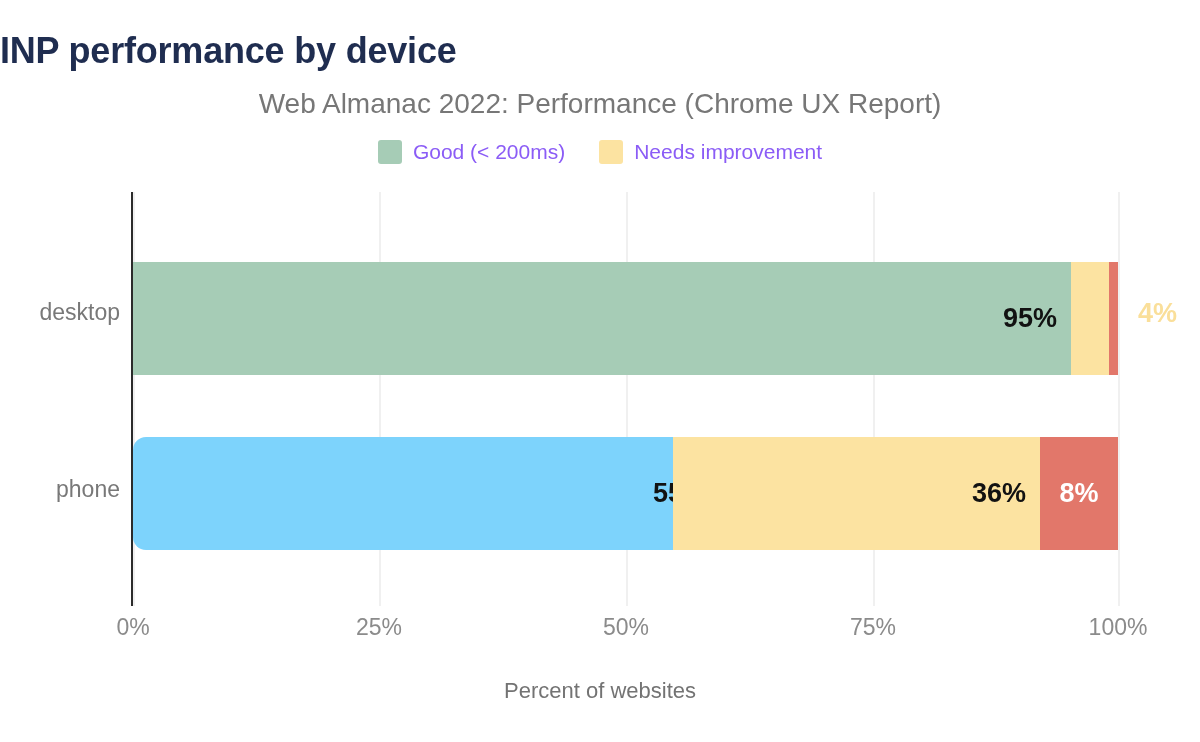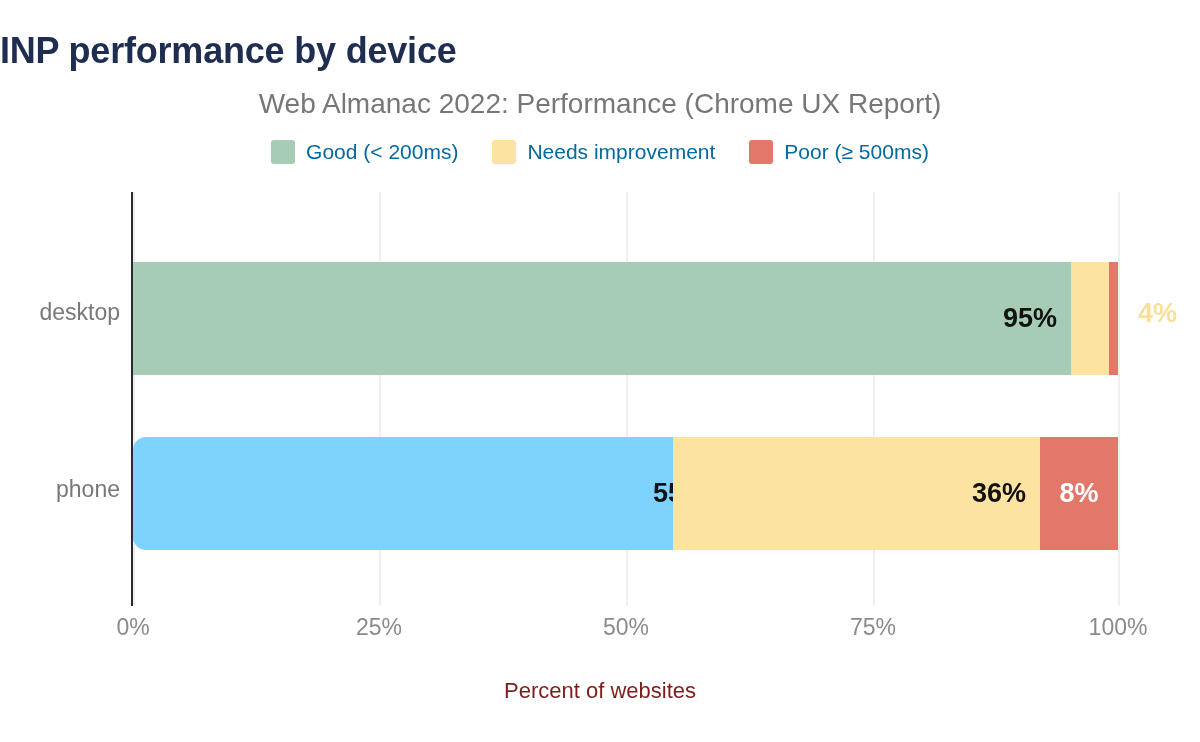--- a/index.html
+++ b/index.html
@@ -54,21 +54,21 @@
     gap: 11px;
   }
   .legend-swatch {
     width: 24px;
     height: 24px;
     border-radius: 3px;
     display: block;
   }
   .legend-label {
     font-size: 21px;
-    color: #0369a1;
+    color: #8b5cf6;
     white-space: nowrap;
   }
 
   
   #plot-area {
     position: absolute;
     left: 133px;
     top: 192px;
     width: 987px;   
     height: 414px;
@@ -138,21 +138,21 @@
     transform: translateX(-50%);
     white-space: nowrap;
   }
   #x-axis-title {
     position: absolute;
     top: 678px;
     left: 0;
     width: 1200px;
     text-align: center;
     font-size: 22px;
-    color: #7f1d1d;
+    color: #737373;
   }
 </style>
 </head>
 <body>
 
 <div id="chart-title">INP performance by device</div>
 
 <div id="chart-subtitle">Web Almanac 2022: Performance (Chrome UX Report)</div>
 
 <div id="chart-legend">
@@ -160,24 +160,20 @@
   <div class="legend-item">
     <span class="legend-swatch" style="background: rgb(166, 204, 182);"></span>
     <span class="legend-label">Good (&lt; 200ms)</span>
   </div>
 
   <div class="legend-item">
     <span class="legend-swatch" style="background: rgb(252, 227, 161);"></span>
     <span class="legend-label">Needs improvement</span>
   </div>
 
-  <div class="legend-item">
-    <span class="legend-swatch" style="background: rgb(226, 119, 106);"></span>
-    <span class="legend-label">Poor (≥ 500ms)</span>
-  </div>
 
 </div>
 
 <div id="y-axis-line"></div>
 
 <div id="plot-area">
 
   <div class="gridline" style="left:0px;"></div>
   <div class="gridline" style="left:246px;"></div>
   <div class="gridline" style="left:493px;"></div>

